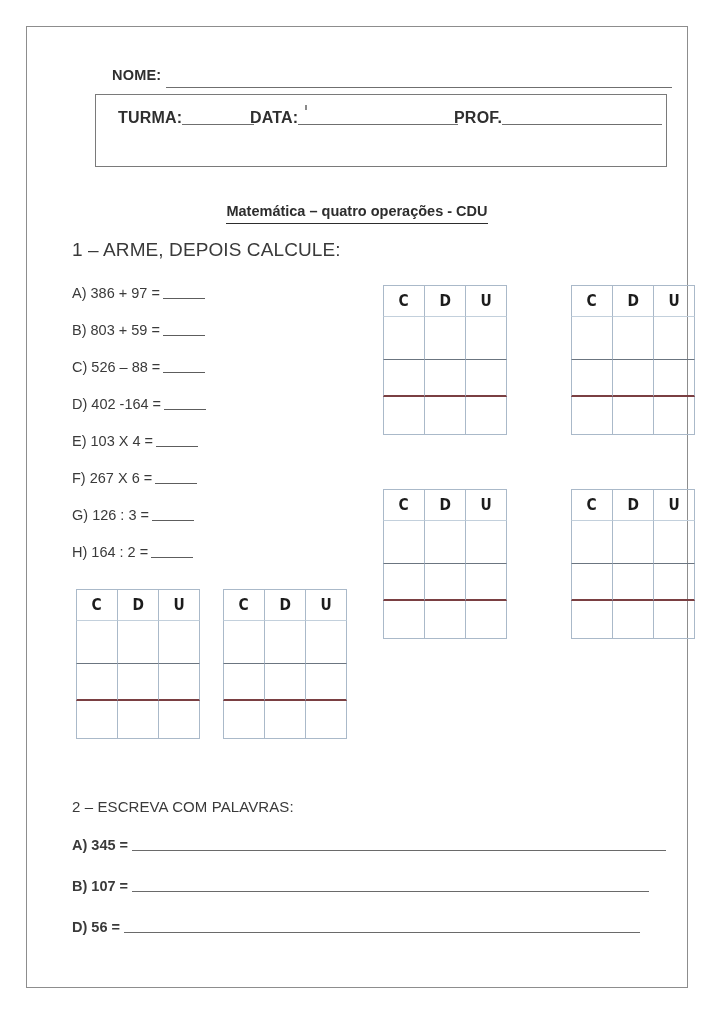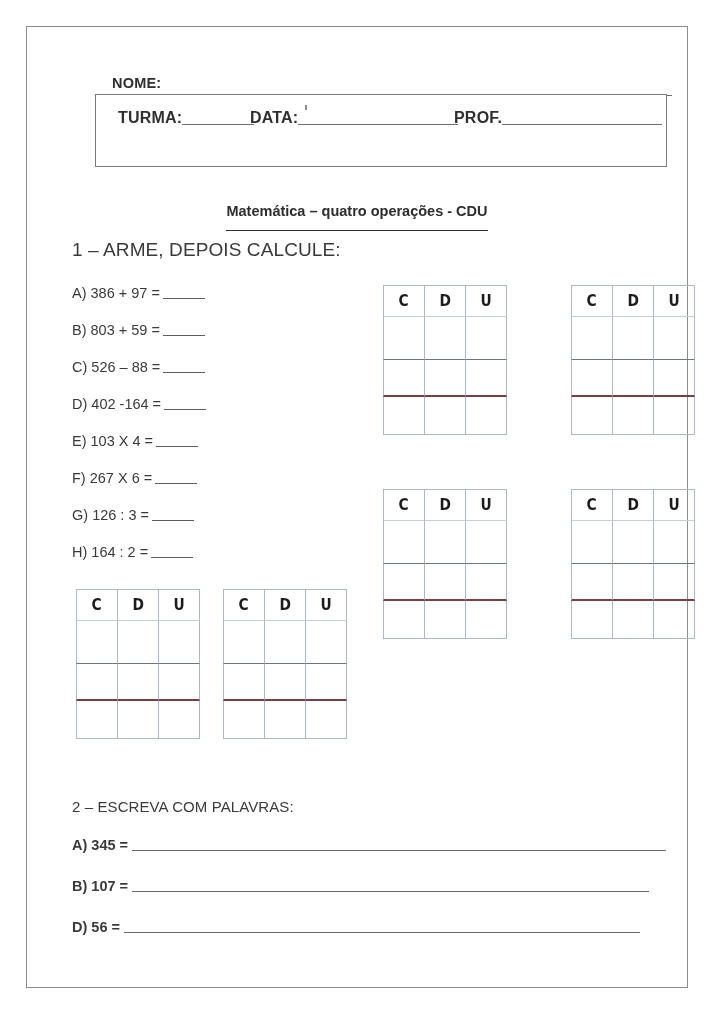--- a/index.html
+++ b/index.html
@@ -25,21 +25,21 @@
     height: 962px;
     border: 1.5px solid #8d8d8d;
     box-sizing: border-box;
     background: #fff;
   }
 
   
   #nome-row {
     position: absolute;
     left: 85px;
-    top: 48px;
+    top: 40px;
     width: 560px;
     height: 22px;
   }
   #nome-label {
     position: absolute;
     left: 0;
     top: 0;
     font-size: 14.5px;
     font-weight: 600;
     letter-spacing: .2px;
@@ -103,21 +103,21 @@
     left: 0;
     right: 0;
     top: 176px;
     text-align: center;
     font-size: 14.5px;
     font-weight: bold;
     color: #2d2d2d;
   }
   #worksheet-title span {
     border-bottom: 1.6px solid #2d2d2d;
-    padding-bottom: 11px;
+    padding-bottom: 4px;
     margin-top: 24px;
   }
 
   
   #q1-heading {
     position: absolute;
     left: 45px;
     top: 212px;
     font-size: 19px;
     color: #3a3a3a;

